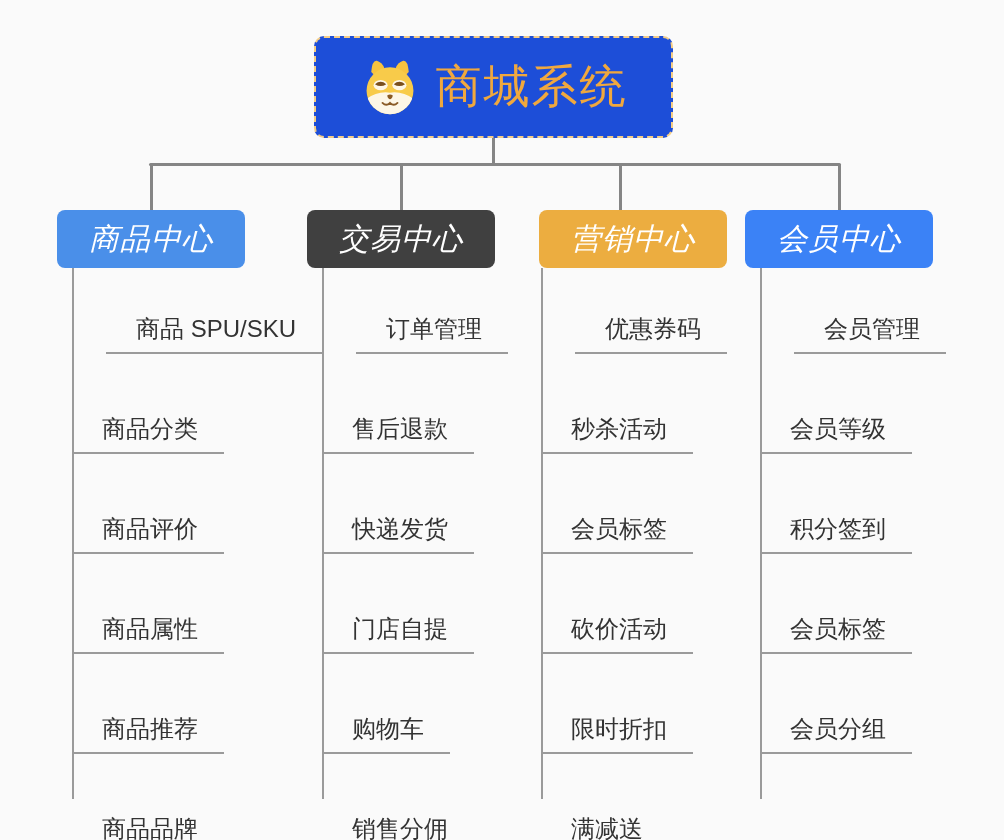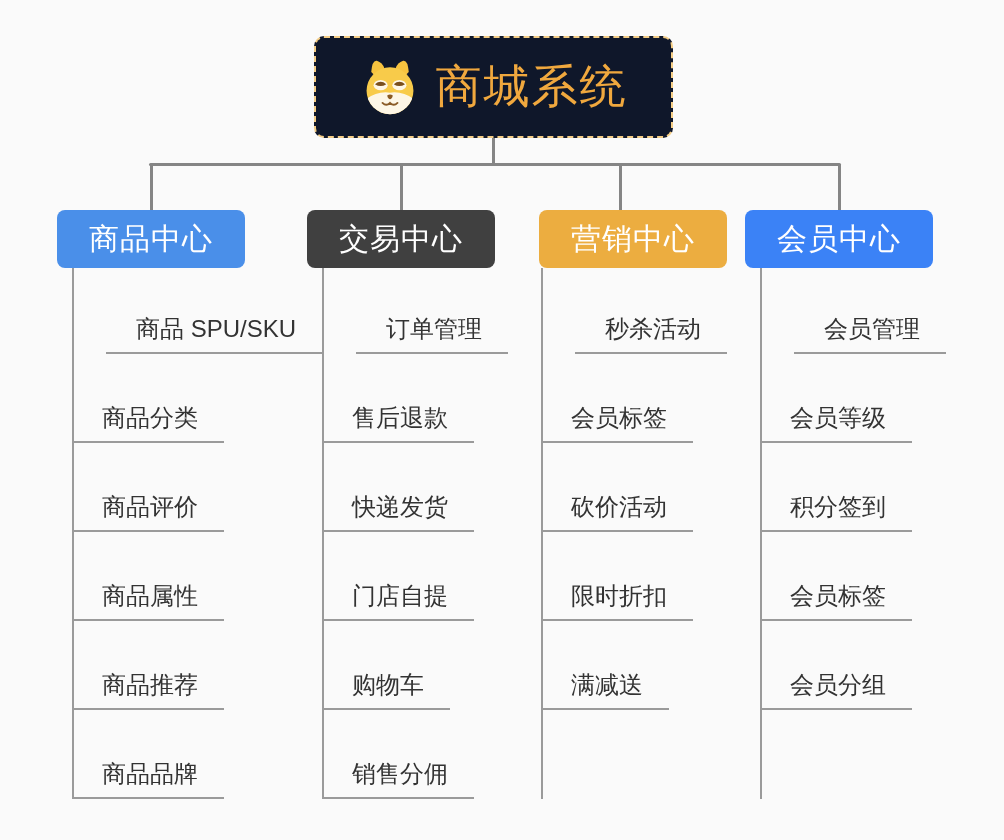--- a/index.html
+++ b/index.html
@@ -17,21 +17,21 @@
   }
 
   
   .root-node {
     position: absolute;
     left: 314px;
     top: 36px;
     width: 359px;
     height: 102px;
     box-sizing: border-box;
-    background: #0f172a;
+    background: #1d4ed8;
     border: 2px dashed #F4CD86;
     border-radius: 10px;
     display: flex;
     align-items: center;
     justify-content: center;
     gap: 16px;
   }
   .root-title {
     font-size: 46px;
     letter-spacing: 2px;
@@ -62,20 +62,21 @@
     height: 58px;
     border-radius: 8px;
     display: flex;
     align-items: center;
     justify-content: center;
     color: #FFFFFF;
     font-size: 30px;
     letter-spacing: 1px;
     position: relative;
     z-index: 2;
+    font-style: italic;
   }
   .branch-1 .branch-header { background: #4A8FE9; }
   .branch-2 .branch-header { background: #404040; }
   .branch-3 .branch-header { background: #ECAD40; margin-left: 13px; }
   .branch-4 .branch-header { background: #3b82f6; }
 
   .trunk {
     position: absolute;
     left: 15px;
     top: 58px;
@@ -85,21 +86,21 @@
     z-index: 1;
   }
   .leaf-column {
     margin-left: 15px;
     position: relative;
     z-index: 1;
     width: max-content;
   }
   .leaf {
     width: max-content;
-    height: 89px;
+    height: 100px;
     box-sizing: border-box;
     display: flex;
     align-items: flex-end;
     padding: 0 26px 7px 30px;
     border-bottom: 2px solid #9A9A9A;
     font-size: 24px;
     color: #333333;
     white-space: nowrap;
   }
   .leaf:first-child { height: 86px; margin-left: 34px; }
@@ -174,20 +175,21 @@
       <div class="leaf">销售分佣</div>
     </div>
   </div>
 
   <div class="branch branch-3">
     <div class="branch-header">
       <span>营销中心</span>
     </div>
     <div class="trunk"></div>
     <div class="leaf-column">
+      <div class="leaf">优惠券码</div>
       <div class="leaf">秒杀活动</div>
       <div class="leaf">会员标签</div>
       <div class="leaf">砍价活动</div>
       <div class="leaf">限时折扣</div>
       <div class="leaf">满减送</div>
     </div>
   </div>
 
   <div class="branch branch-4">
     <div class="branch-header">

